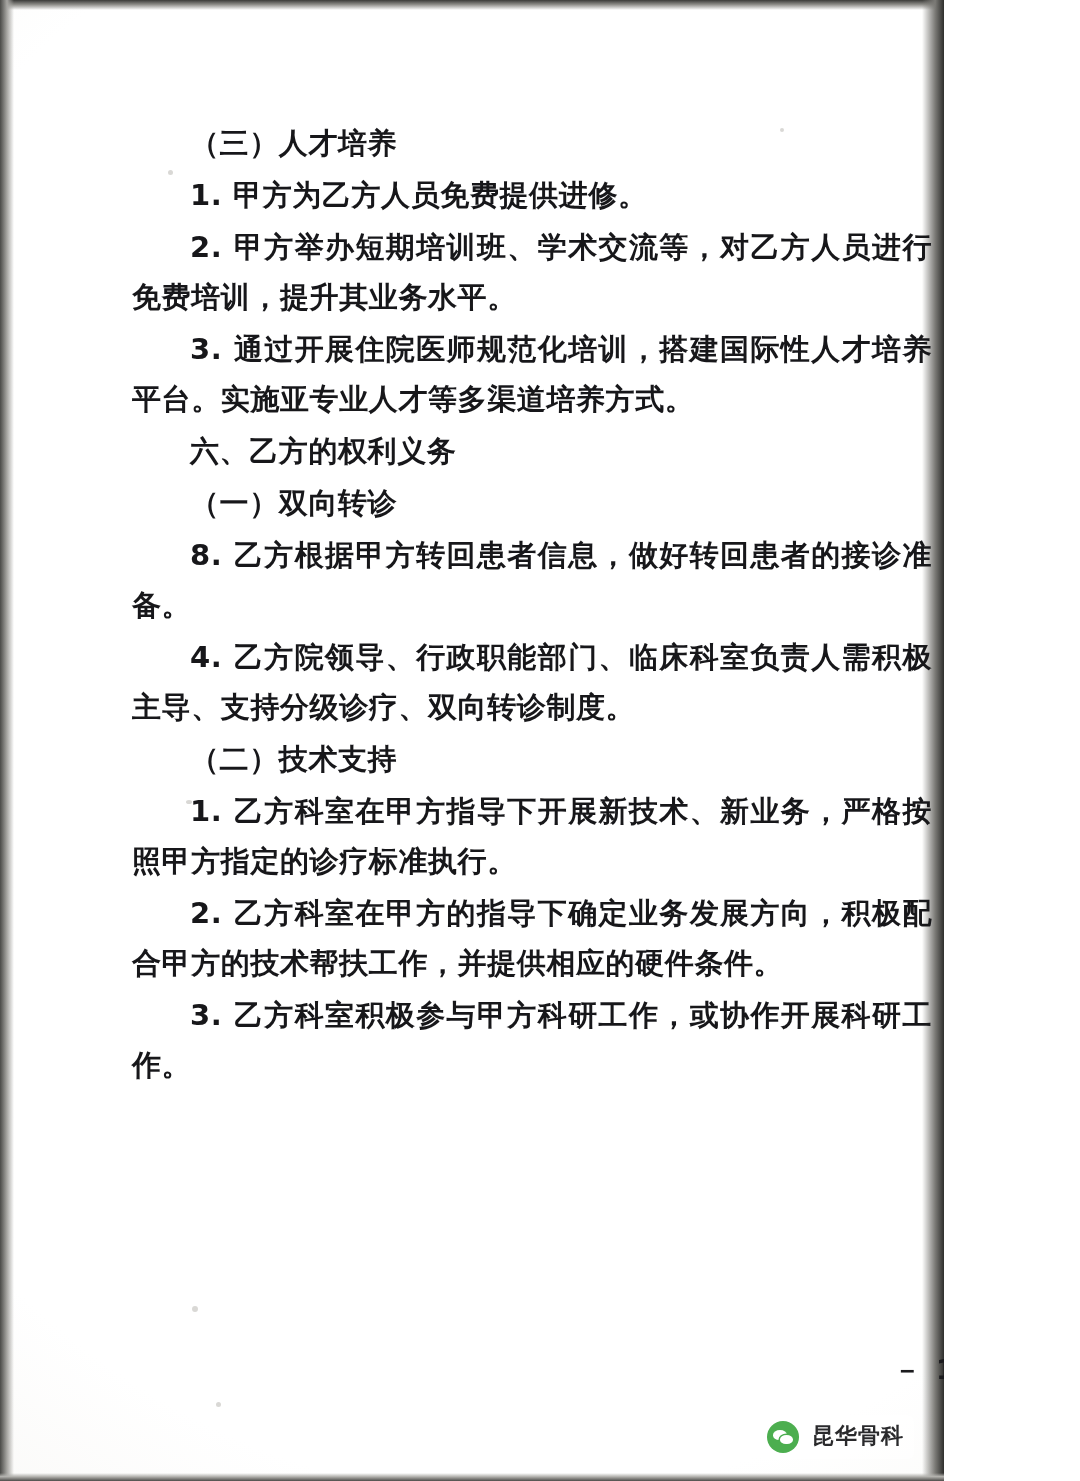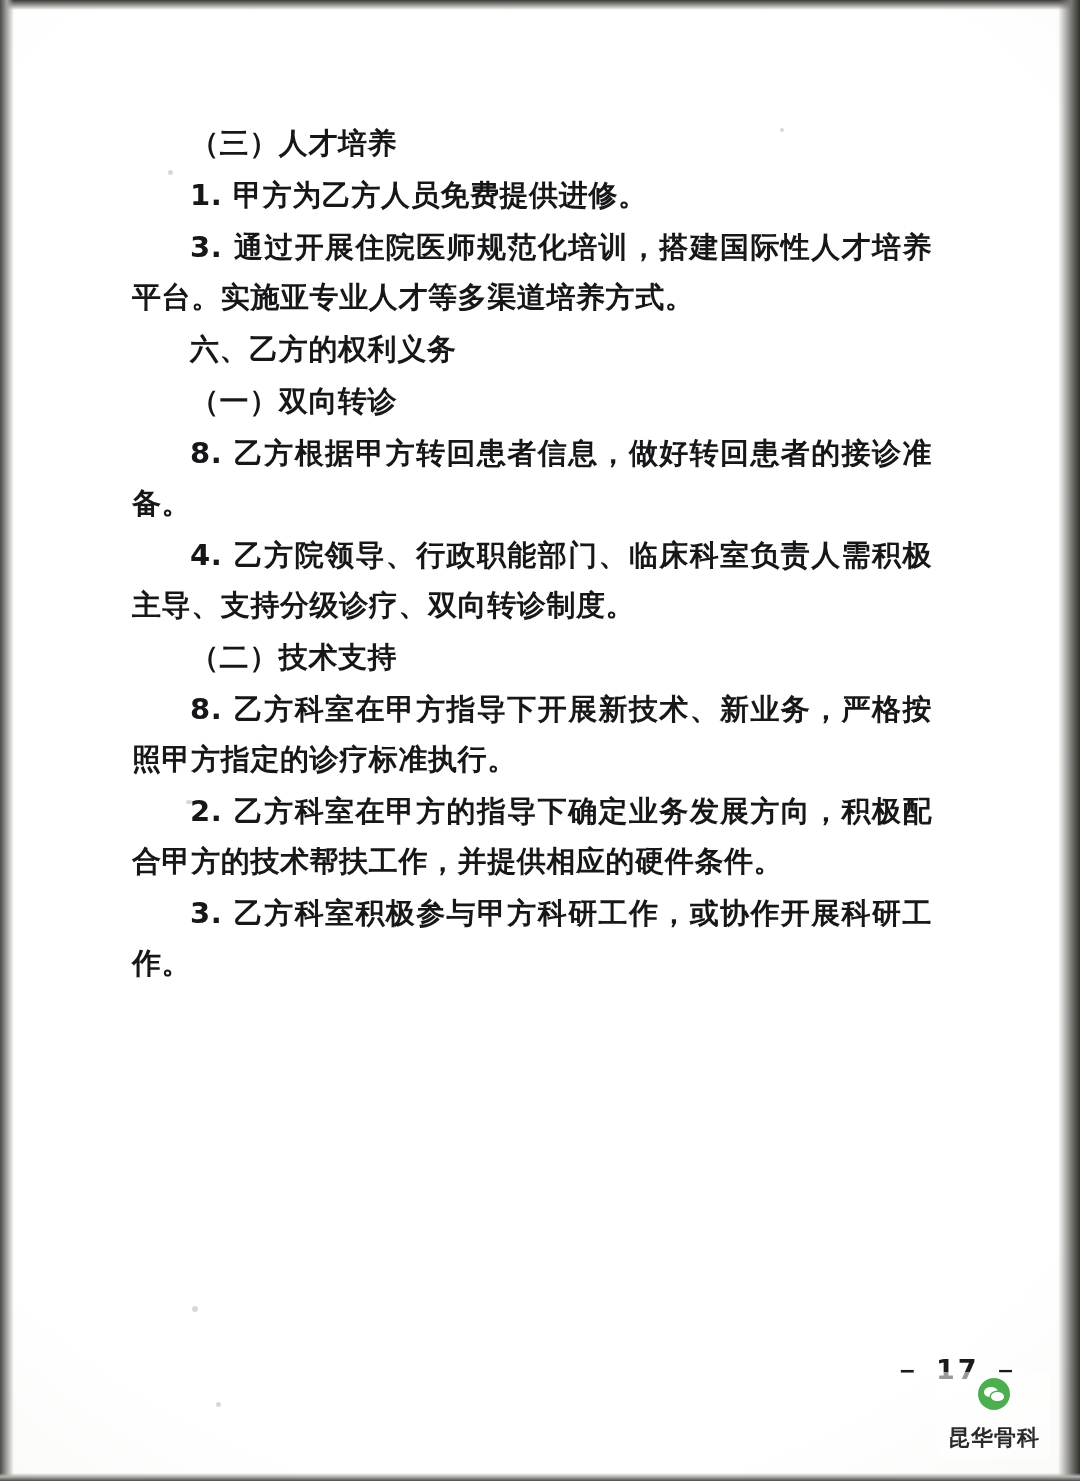--- a/index.html
+++ b/index.html
@@ -2,21 +2,21 @@
 <html><head>
 <meta charset="utf-8">
 <style>
   html, body {
     margin: 0;
     padding: 0;
     background: #ffffff;
   }
   #page {
     position: relative;
-    width: 1080px;
+    width: 944px;
     height: 1481px;
     background: #737373;
     overflow: hidden;
     font-family: "DejaVu Sans", "Liberation Sans", sans-serif;
   }
   
   .scan-surface {
     position: absolute;
     left: 0; top: 0;
     width: 1080px;
@@ -78,26 +78,24 @@
     letter-spacing: 3px;
     font-weight: 600;
   }
 
   
   .wechat-badge {
     position: absolute;
     right: 30px;
     bottom: 22px;
     display: flex;
-    align-items: center;
     gap: 13px;
     padding: 6px 10px;
     border-radius: 6px;
     background: rgba(255,255,255,0.55);
-    flex-direction: column;
   }
   .wechat-icon {
     width: 32px;
     height: 32px;
     border-radius: 50%;
     background: #4cae4f;
     position: relative;
     flex: none;
   }
   .wechat-icon::before {
@@ -145,27 +143,28 @@
 
   <div class="speck" style="left:168px; top:170px; width:5px; height:5px;"></div>
   <div class="speck" style="left:186px; top:800px; width:6px; height:4px;"></div>
   <div class="speck" style="left:780px; top:128px; width:4px; height:4px;"></div>
   <div class="speck" style="left:216px; top:1402px; width:5px; height:5px;"></div>
   <div class="speck" style="left:192px; top:1306px; width:6px; height:6px;"></div>
 
   <div class="doc-body">
     <p class="para heading">（三）人才培养</p>
     <p class="para">1. 甲方为乙方人员免费提供进修。</p>
+    <p class="para">2. 甲方举办短期培训班、学术交流等，对乙方人员进行免费培训，提升其业务水平。</p>
     <p class="para">3. 通过开展住院医师规范化培训，搭建国际性人才培养平台。实施亚专业人才等多渠道培养方式。</p>
     <p class="para heading">六、乙方的权利义务</p>
     <p class="para heading">（一）双向转诊</p>
     <p class="para">8. 乙方根据甲方转回患者信息，做好转回患者的接诊准备。</p>
     <p class="para">4. 乙方院领导、行政职能部门、临床科室负责人需积极主导、支持分级诊疗、双向转诊制度。</p>
     <p class="para heading">（二）技术支持</p>
-    <p class="para">8. 乙方科室在甲方指导下开展新技术、新业务，严格按照甲方指定的诊疗标准执行。</p>
+    <p class="para">1. 乙方科室在甲方指导下开展新技术、新业务，严格按照甲方指定的诊疗标准执行。</p>
     <p class="para">2. 乙方科室在甲方的指导下确定业务发展方向，积极配合甲方的技术帮扶工作，并提供相应的硬件条件。</p>
     <p class="para tight">3. 乙方科室积极参与甲方科研工作，或协作开展科研工作。</p>
   </div>
 
   <div class="page-number">－ 17 －</div>
 
   <div class="wechat-badge">
     <span class="wechat-icon"></span>
     <span class="wechat-name">昆华骨科</span>
   </div>

